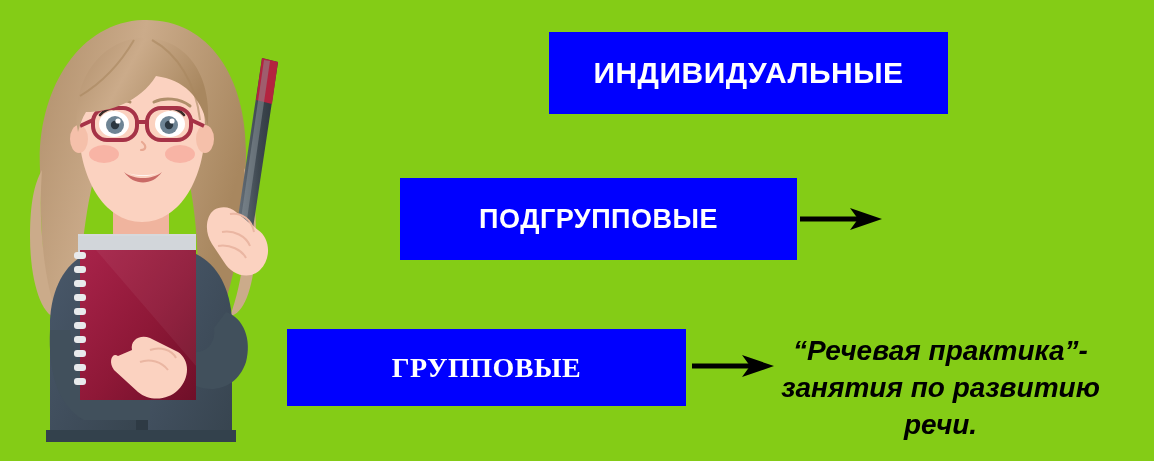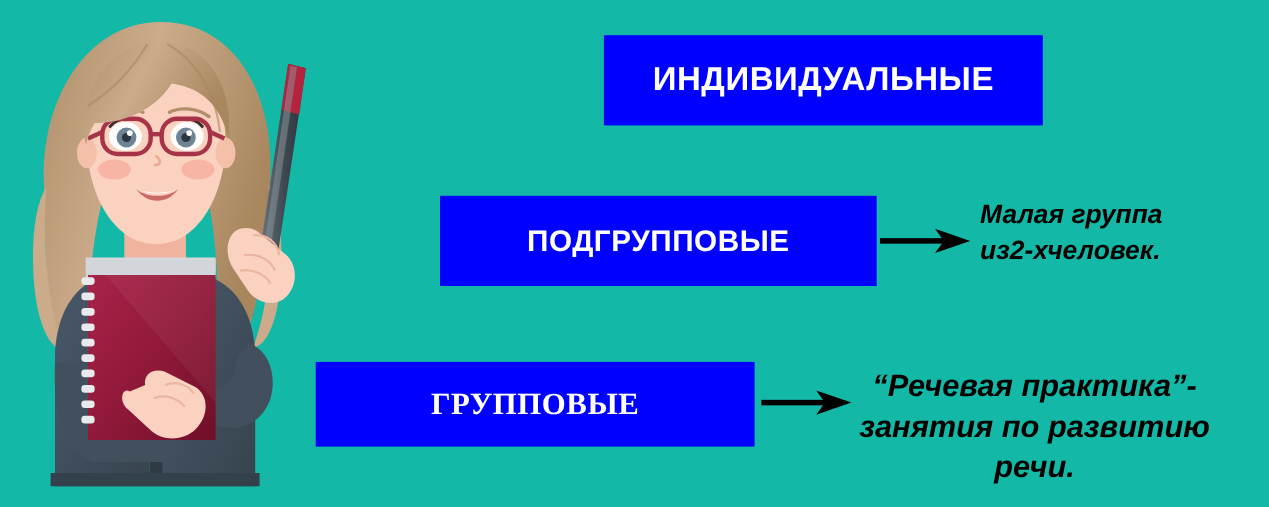--- a/index.html
+++ b/index.html
@@ -8,21 +8,21 @@
     padding: 0;
     background: #ffffff;
   }
   body {
     font-family: "Liberation Sans", sans-serif;
   }
   #slide {
     position: relative;
     width: 1154px;
     height: 461px;
-    background: #14b8a6;
+    background: #84cc16;
     overflow: hidden;
   }
 
   
   .teacher-figure {
     position: absolute;
     left: 0px;
     top: 0px;
     width: 310px;
     height: 461px;
@@ -266,22 +266,20 @@
 
   <div class="label-box box-subgroup">ПОДГРУППОВЫЕ</div>
 
   <div class="arrow arrow-subgroup">
     <svg viewBox="0 0 82 26" xmlns="http://www.w3.org/2000/svg">
       <rect x="0" y="10.5" width="58" height="5" fill="#000000"></rect>
       <path d="M50 2 L82 13 L50 24 L58 13 Z" fill="#000000"></path>
     </svg>
   </div>
 
-  <div class="annotation note-subgroup">Малая группа
-из2-хчеловек.</div>
 
   <div class="label-box box-group">ГРУППОВЫЕ</div>
 
   <div class="arrow arrow-group">
     <svg viewBox="0 0 82 26" xmlns="http://www.w3.org/2000/svg">
       <rect x="0" y="10.5" width="58" height="5" fill="#000000"></rect>
       <path d="M50 2 L82 13 L50 24 L58 13 Z" fill="#000000"></path>
     </svg>
   </div>
 

